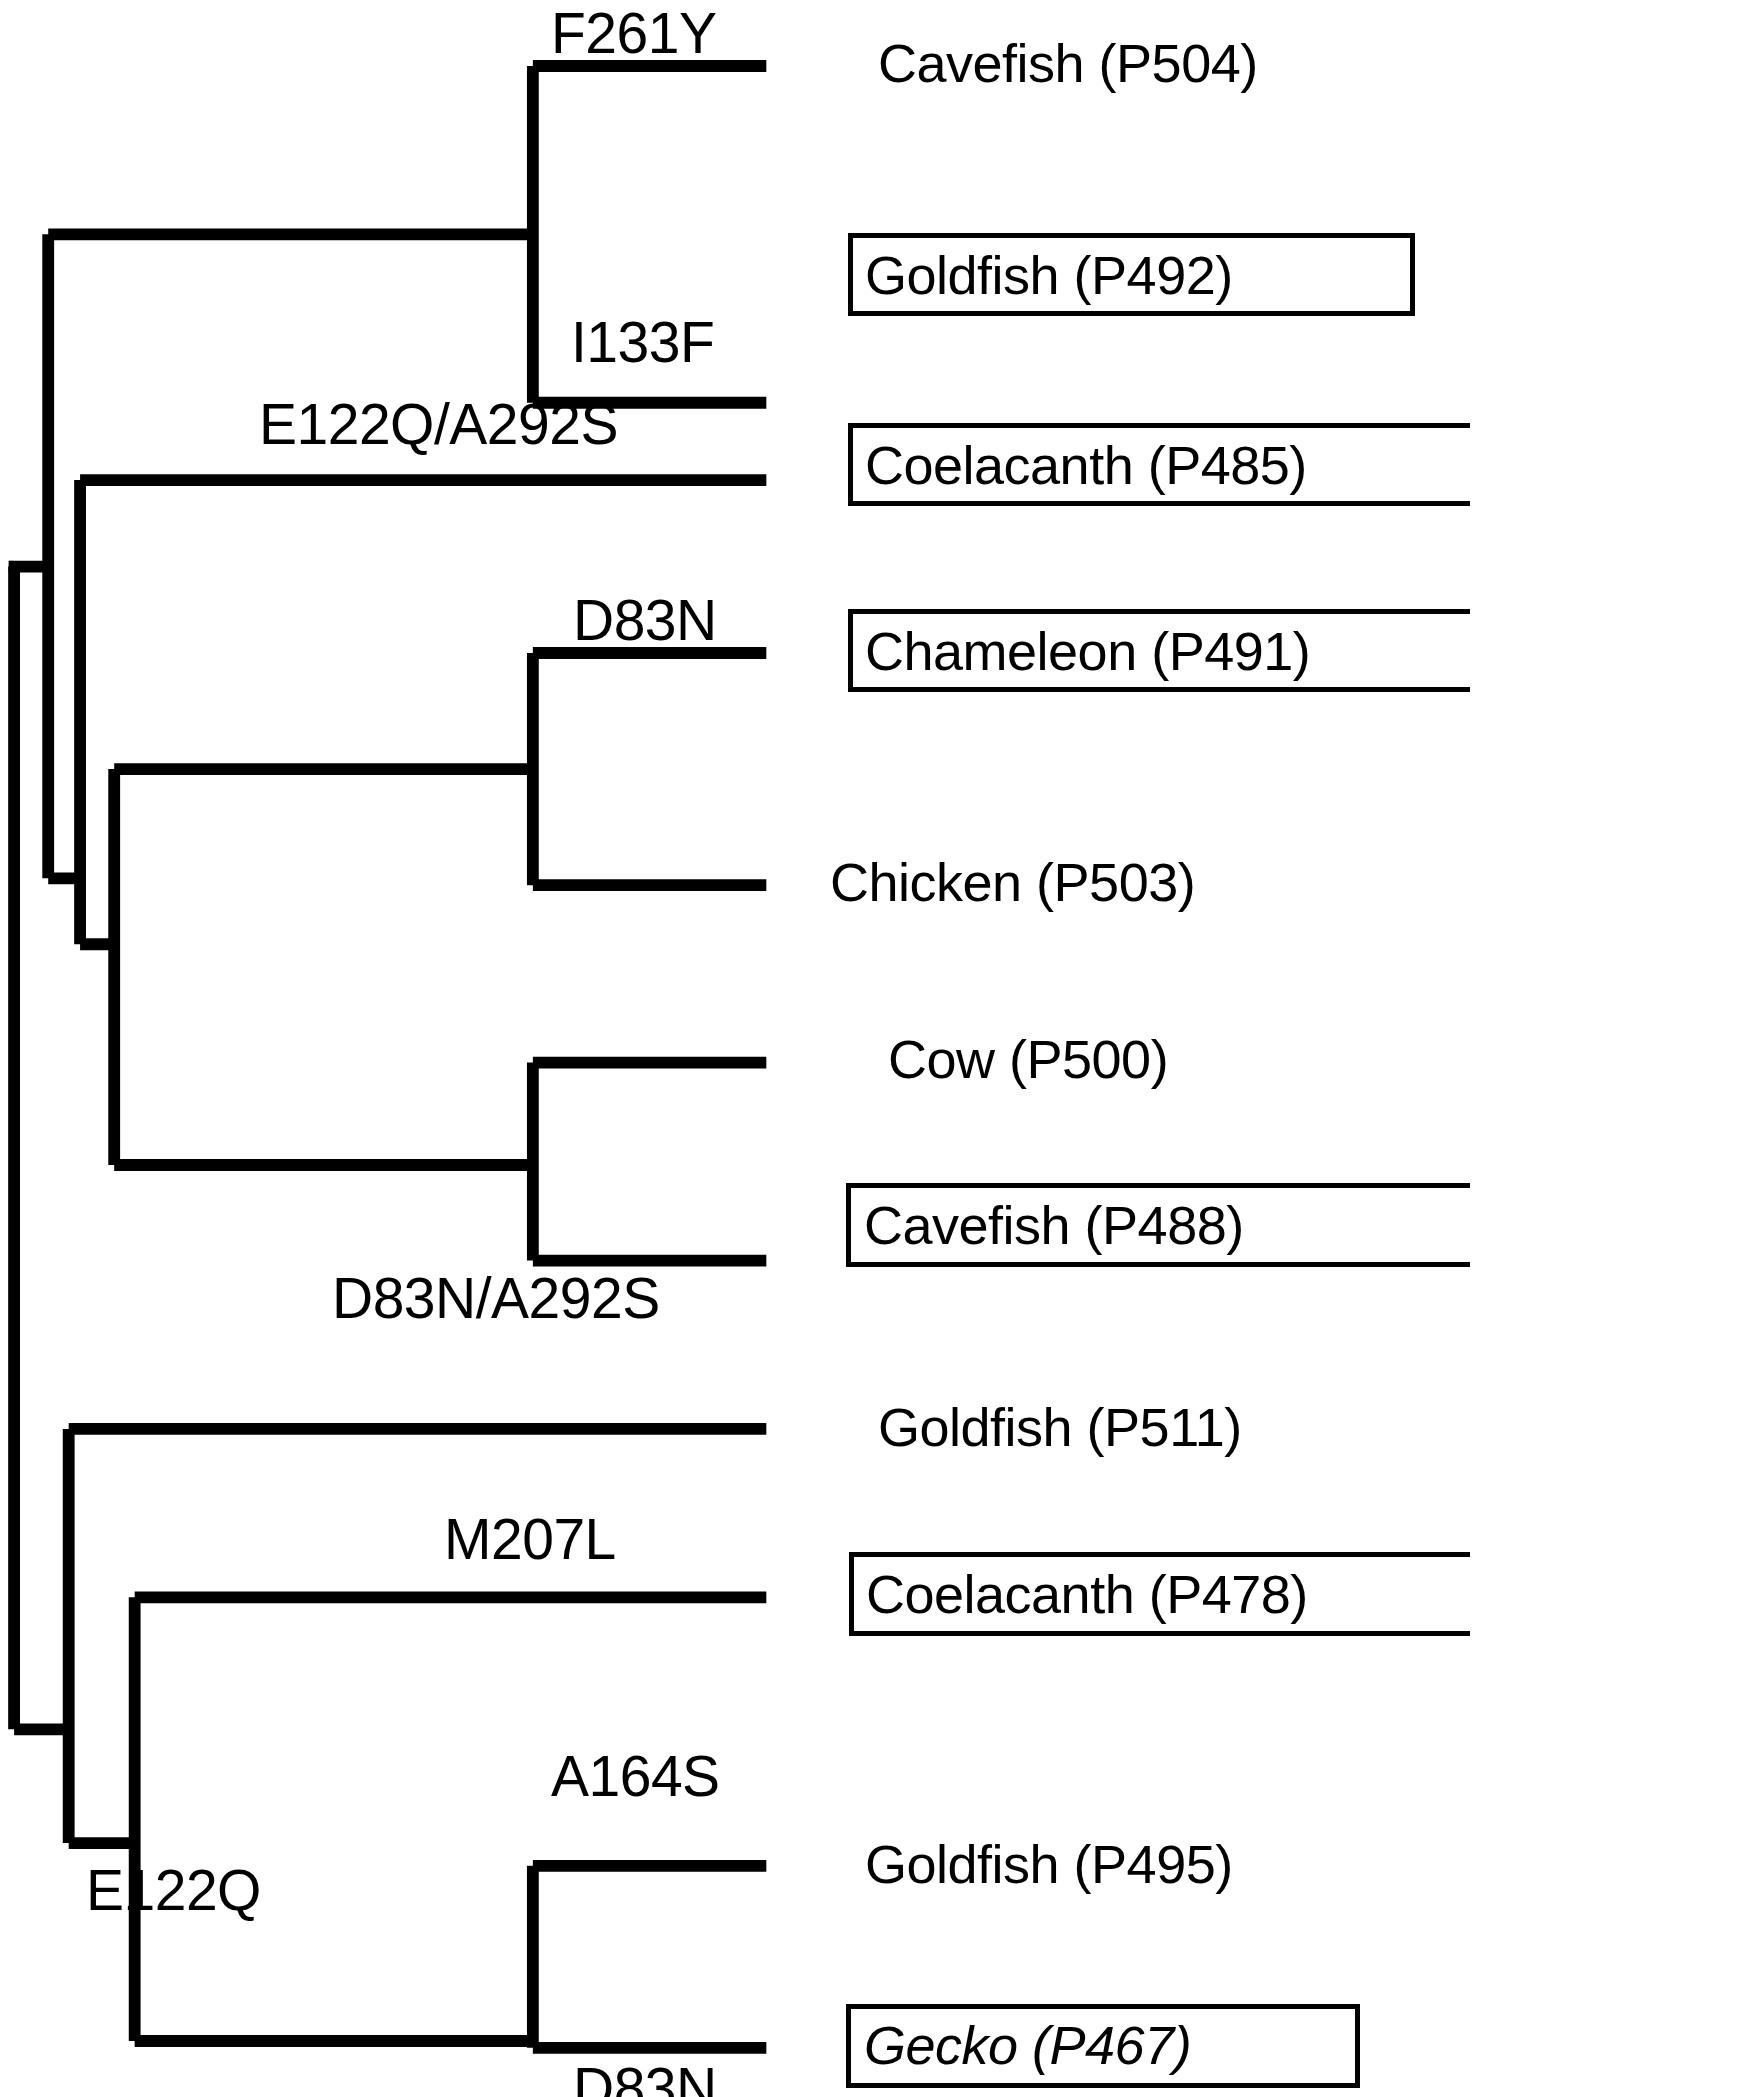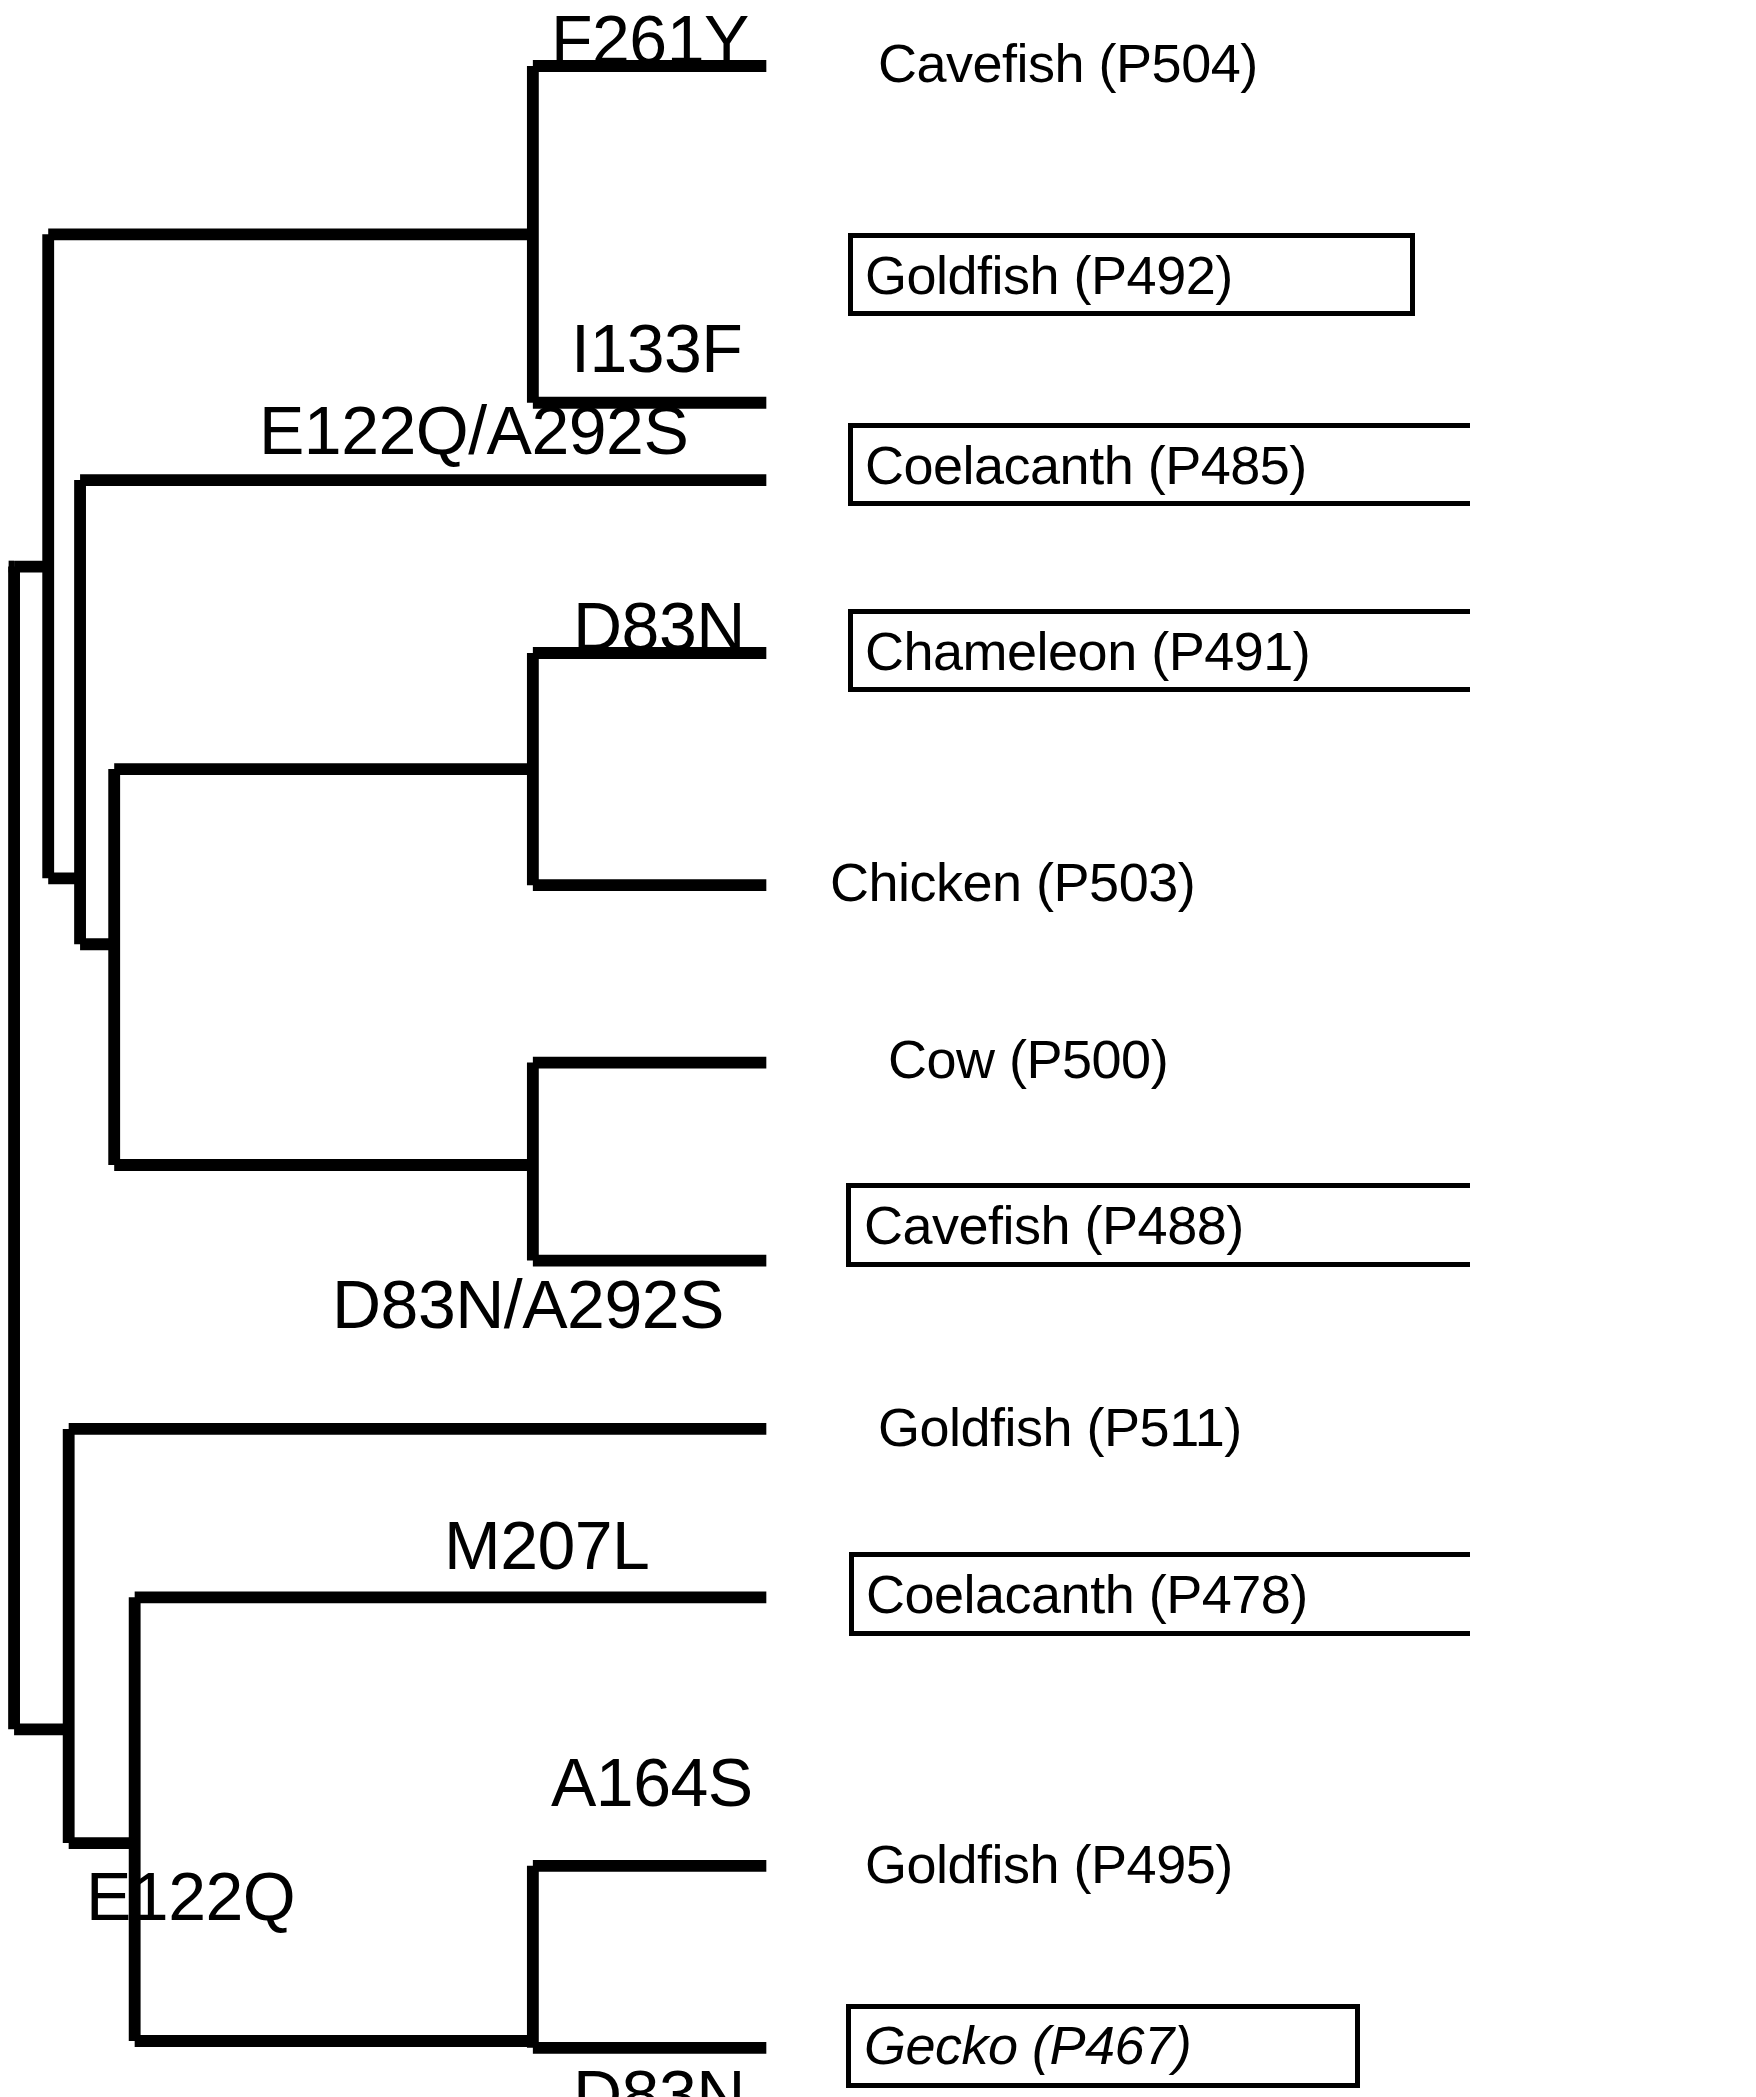--- a/index.html
+++ b/index.html
@@ -2,21 +2,21 @@
 <html style="font-size:7.3px"><head>
 <meta charset="utf-8">
 <title>Phylogenetic tree</title>
 <style>
   html,body{margin:0;padding:0;background:#ffffff;}
   #page{position:relative;width:1470px;height:2097px;background:#ffffff;
         font-family:"Liberation Sans","DejaVu Sans",sans-serif;color:#000000;overflow:hidden;}
   #tree-svg{position:absolute;left:0;top:0;width:1757px;height:2097px;}
   .lbl{position:absolute;white-space:nowrap;line-height:1;color:#000;}
   .taxon{font-size:54px;letter-spacing:-0.5px;}
-  .mut{font-size:68px;letter-spacing:-0.5px;}
+  .mut{font-size:57px;letter-spacing:-0.5px;}
   .clade{font-size:54px;letter-spacing:-0.5px;}
   .boxed{position:absolute;border:5px solid #000;background:transparent;box-sizing:border-box;}
 </style>
 </head>
 <body>
 
 <div id="page">
 
   <svg id="tree-svg" viewBox="0 0 3859 4608">
     <g stroke="#000000" stroke-width="26" fill="none" stroke-linecap="butt">

